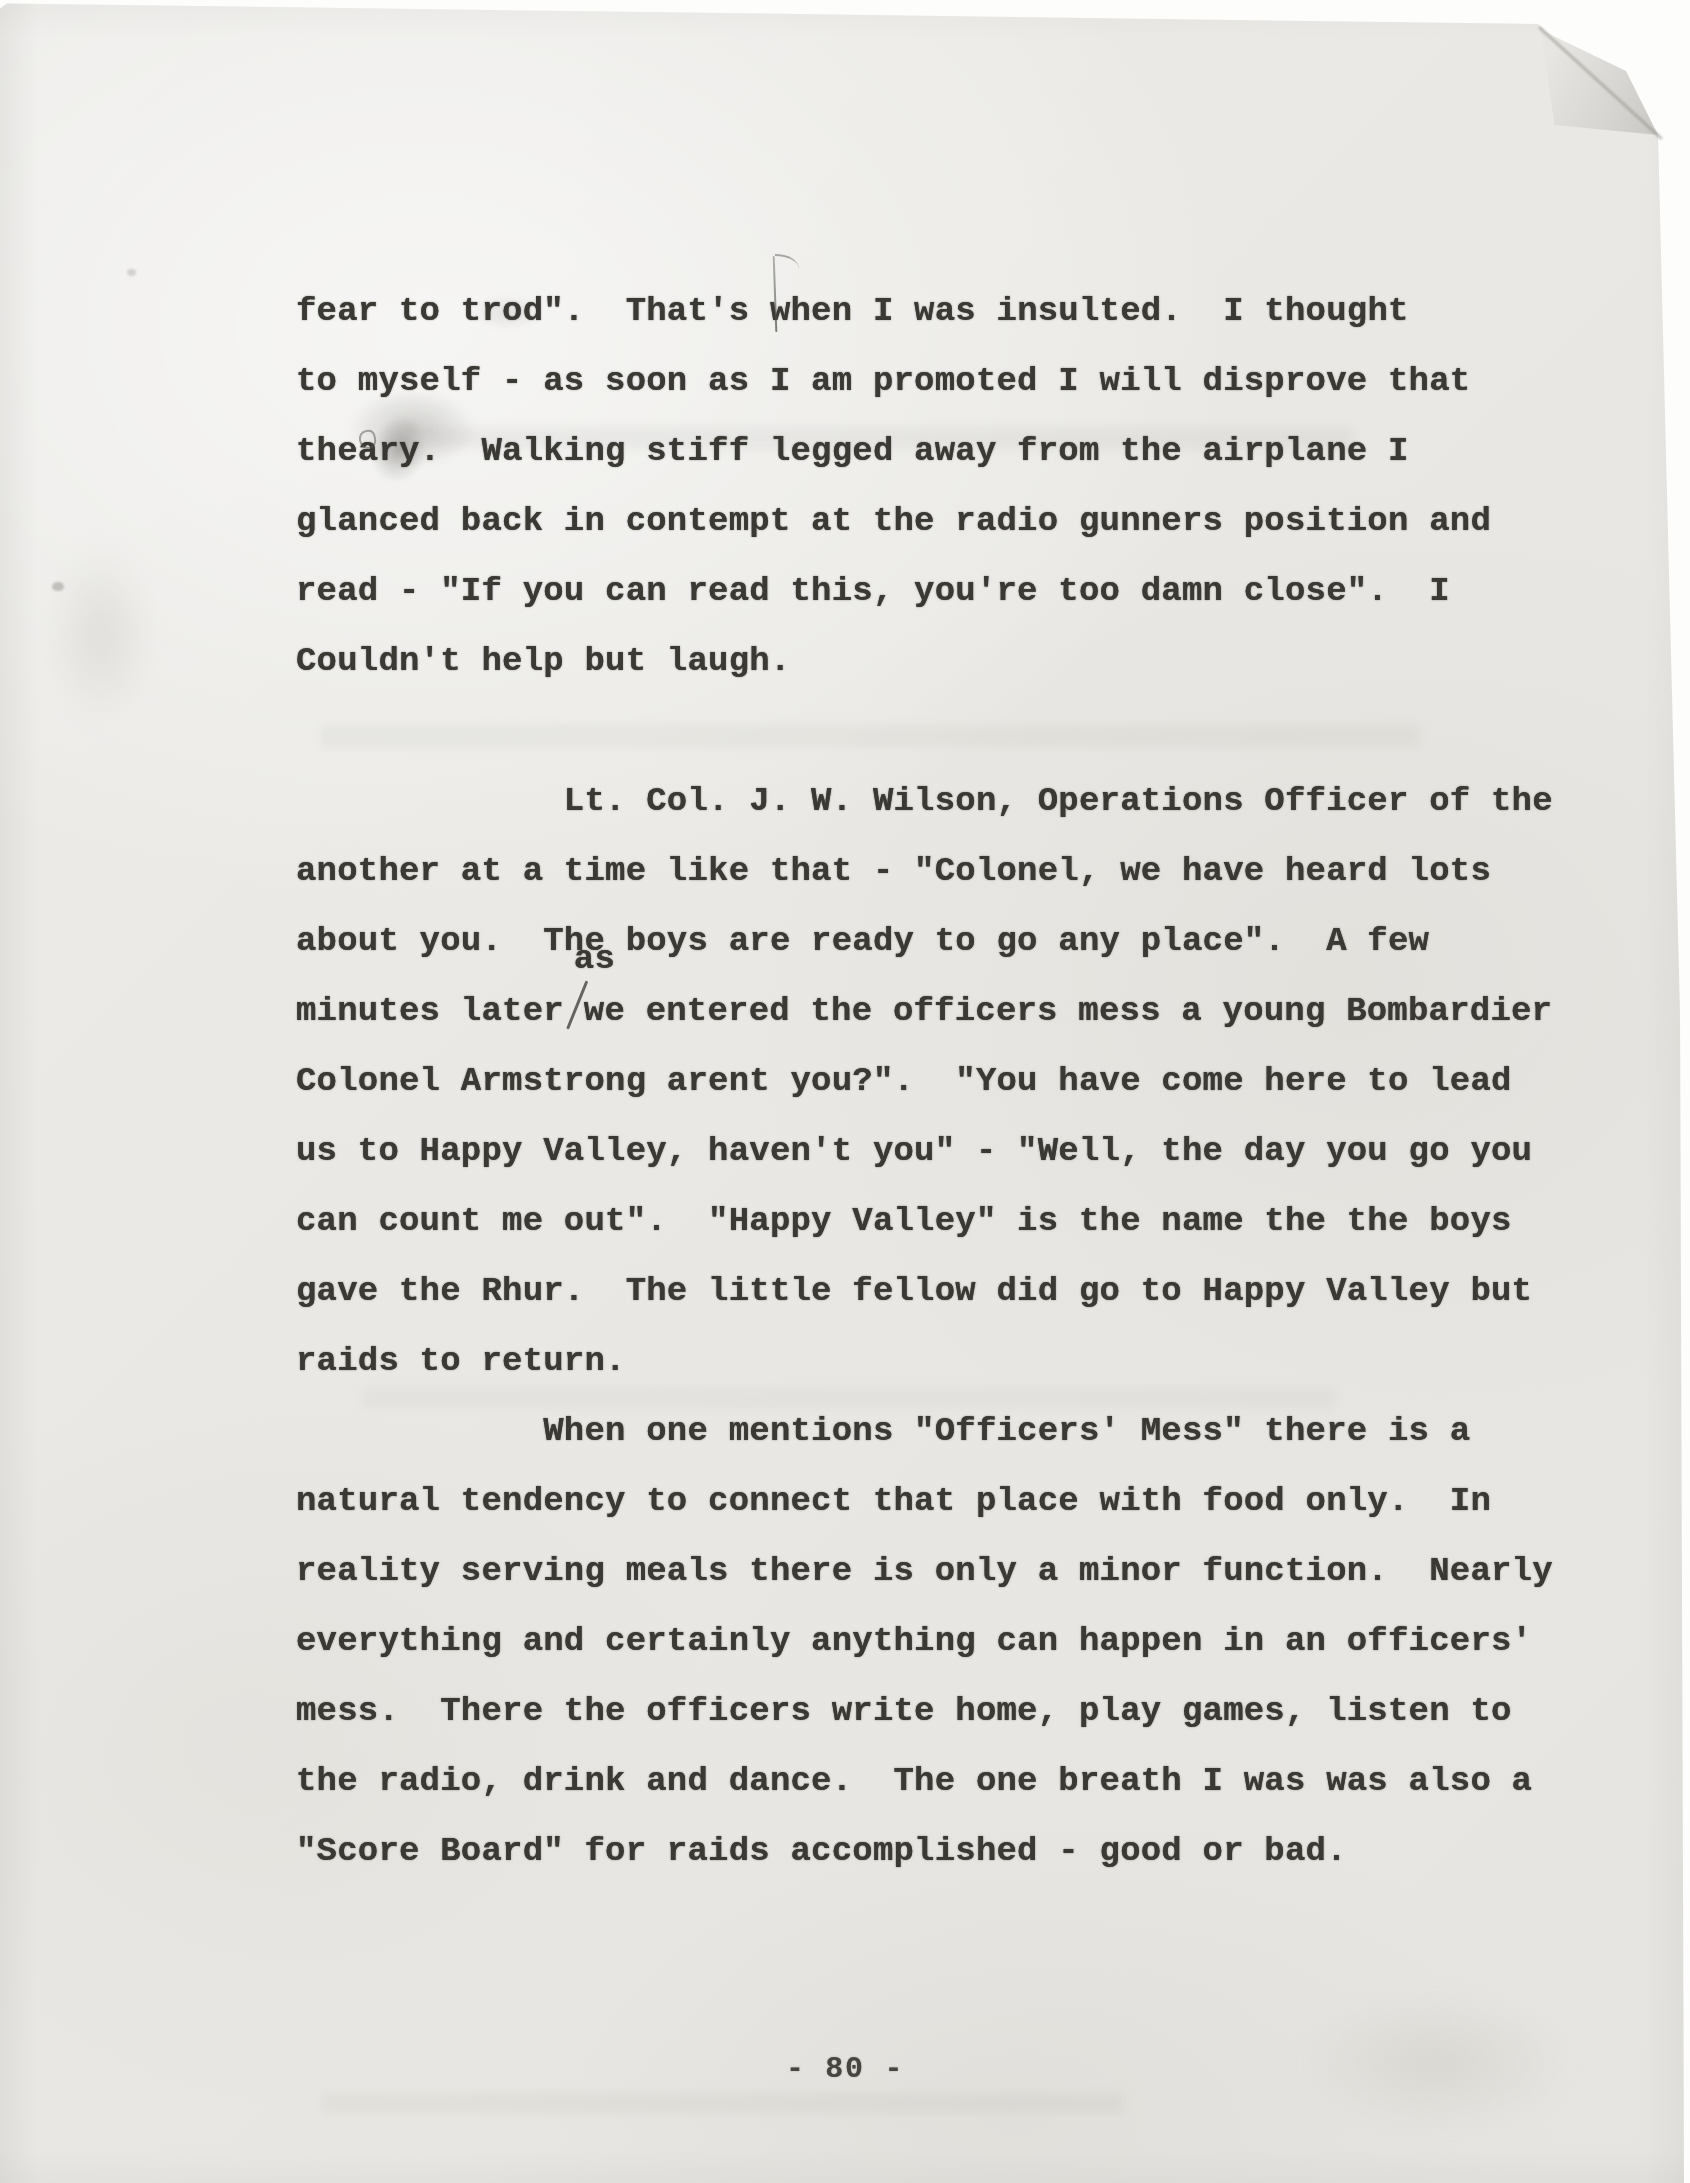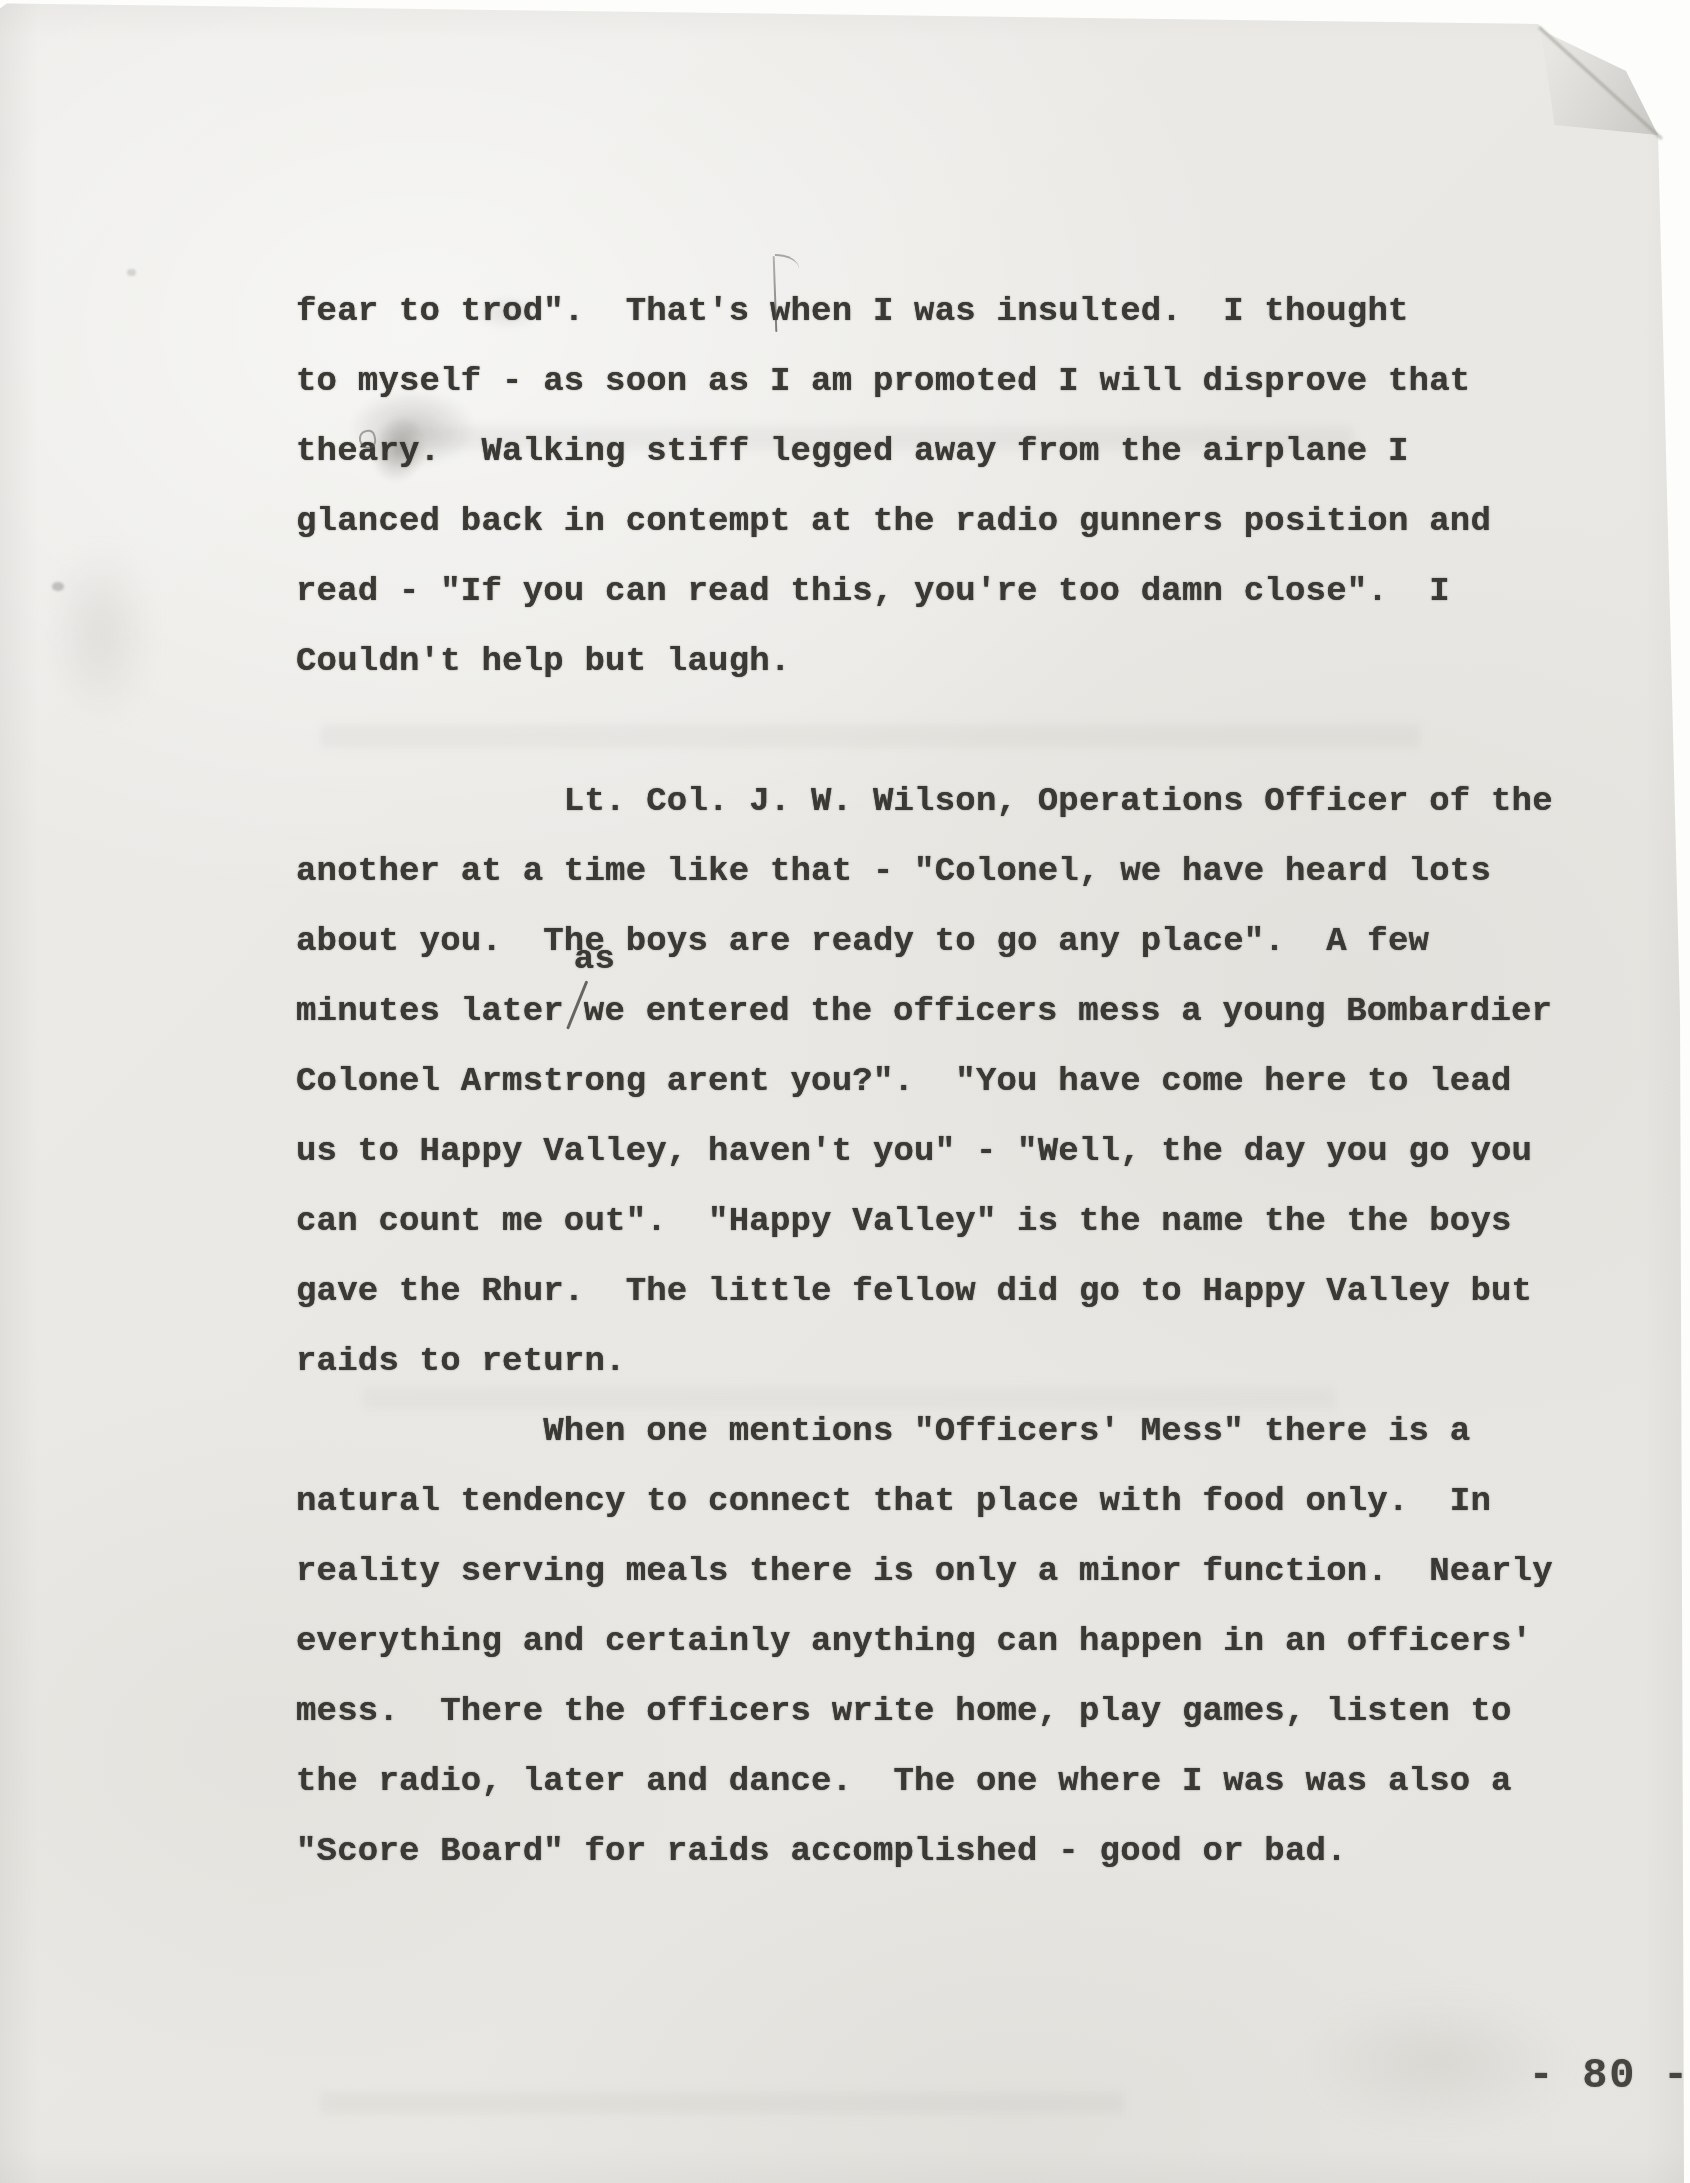--- a/index.html
+++ b/index.html
@@ -86,22 +86,22 @@
     width: 2.5px; height: 52px;
     background: rgba(60,57,52,0.75);
     transform: rotate(22deg); transform-origin: 50% 100%;
     border-radius: 1.7px;
   }
   .ins-word { position: absolute; left: 10px; top: -44px; line-height: 34px; }
 
   
   .page-number {
     position: absolute; top: 2052px; left: 0; width: 100%;
-    text-align: right;
-    font-size: 42px; font-weight: 700;
+    text-align: center;
+    font-size: 30px; font-weight: 700;
     color: #47453f; letter-spacing: 1.7px;
     text-shadow: 0 0 1.7px rgba(70,68,62,0.45);
   }
 
   
   .smudge, .ghost, .speck, .stain { position: absolute; pointer-events: none; }
   .smudge-a { left: 321px; top: 359px; width: 203px; height: 127px;
     background: radial-gradient(ellipse 45% 45% at 45% 55%, rgba(55,52,48,0.20), rgba(55,52,48,0) 70%);
     filter: blur(2.5px); }
   .smudge-b { left: 359px; top: 401px; width: 80px; height: 97px;
@@ -159,21 +159,21 @@
     <div class="line"><span>Colonel Armstrong arent you?".  "You have come here to lead</span></div>
     <div class="line"><span>us to Happy Valley, haven't you" - "Well, the day you go you</span></div>
     <div class="line"><span>can count me out".  "Happy Valley" is the name the the boys</span></div>
     <div class="line"><span>gave the Rhur.  The little fellow did go to Happy Valley but</span></div>
     <div class="line"><span>raids to return.</span></div>
     <div class="line"><span>            When one mentions "Officers' Mess" there is a</span></div>
     <div class="line"><span>natural tendency to connect that place with food only.  In</span></div>
     <div class="line"><span>reality serving meals there is only a minor function.  Nearly</span></div>
     <div class="line"><span>everything and certainly anything can happen in an officers'</span></div>
     <div class="line"><span>mess.  There the officers write home, play games, listen to</span></div>
-    <div class="line"><span>the radio, later and dance.  The one where I was was also a</span></div>
+    <div class="line"><span>the radio, drink and dance.  The one breath I was was also a</span></div>
     <div class="line"><span>"Score Board" for raids accomplished - good or bad.</span></div>
   </div>
 
 <div class="smudge smudge-a"></div>
 <div class="smudge smudge-b"></div>
 <div class="smudge smudge-c"></div>
 <div class="speck speck-1"></div>
 <div class="speck speck-2"></div>
 
 <div class="page-number">- 80 -</div>

